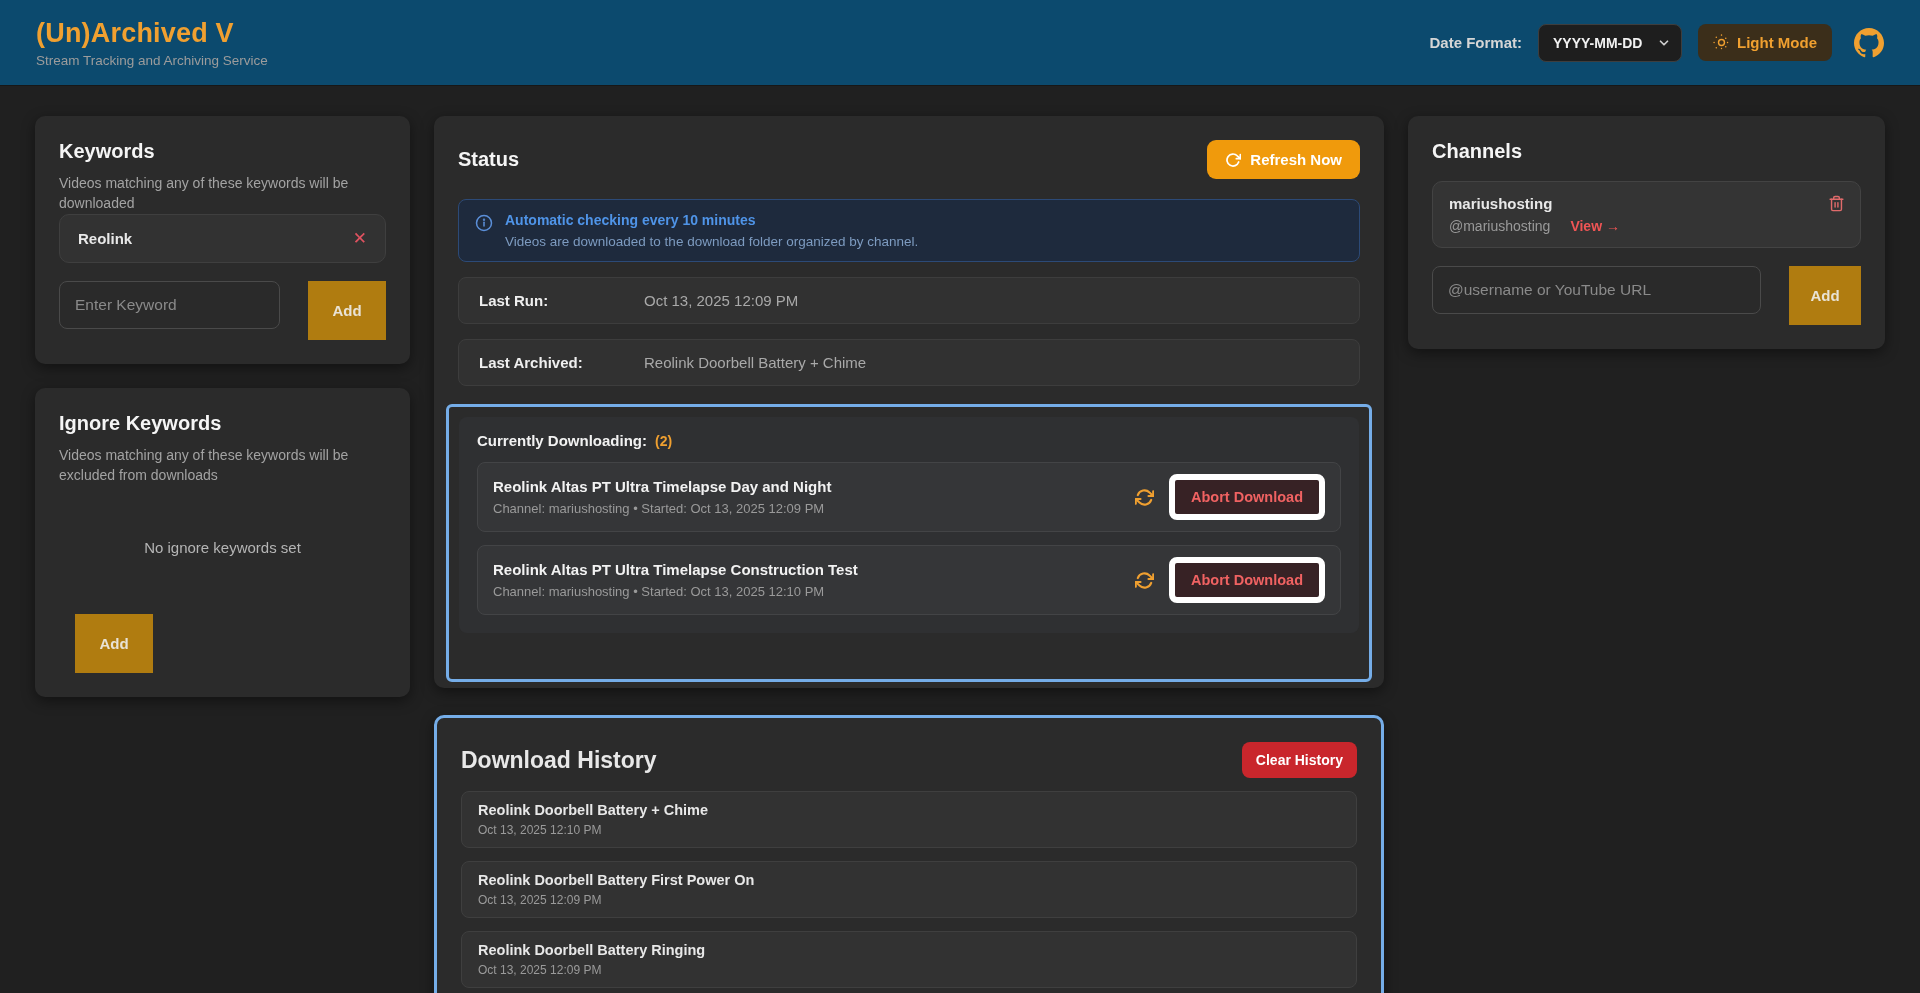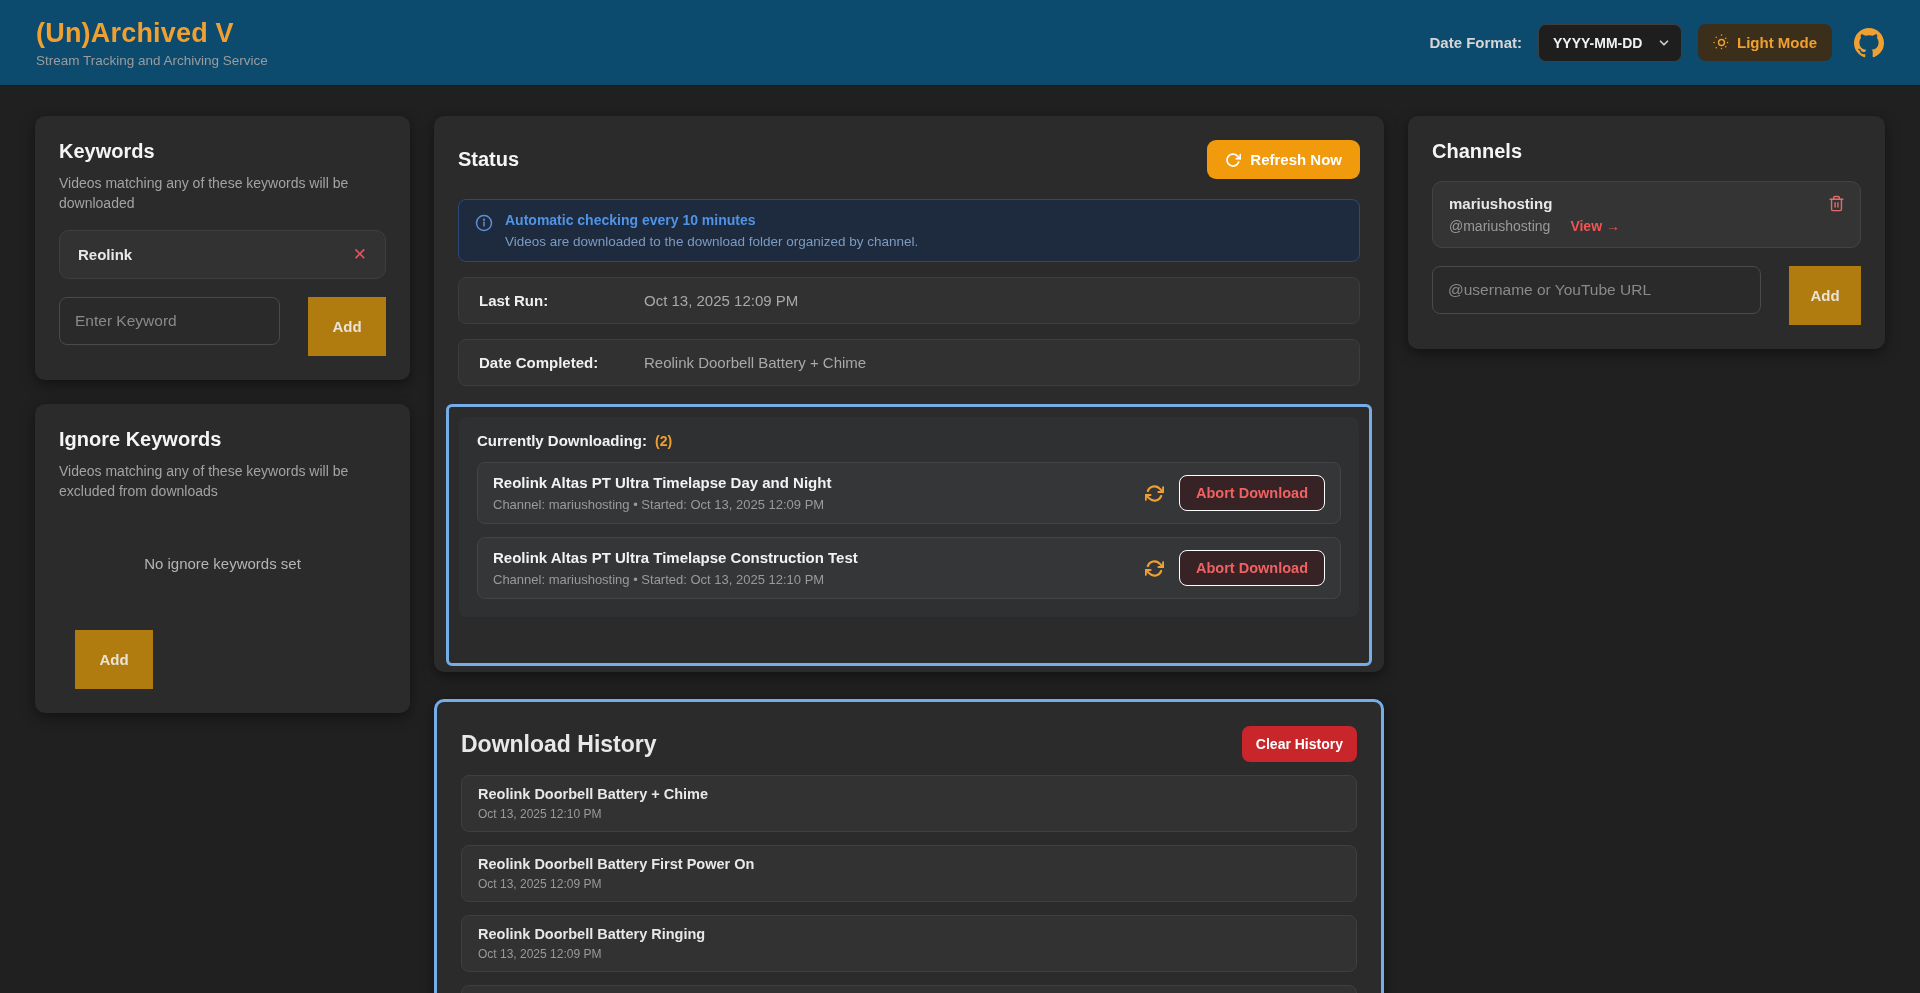--- a/index.html
+++ b/index.html
@@ -39,21 +39,21 @@
   .col-mid { width:950px; flex:none; }
   .col-right { flex:1; }
   .card {
     background:#2b2b2b; border-radius:10px; padding:24px;
     box-shadow:0 4px 14px rgba(0,0,0,.45);
   }
   .card-title { font-size:20px; font-weight:bold; color:#f5f5f5; }
   .card-desc { font-size:14px; color:#a3a3a3; line-height:1.45; margin-top:10px; }
   
   .chip {
-    margin-top:16px; background:#323232; border:1px solid #3f3f3f; border-radius:10px;
+    margin-top:0; background:#323232; border:1px solid #3f3f3f; border-radius:10px;
     padding:15px 18px; display:flex; align-items:center; justify-content:space-between;
   }
   .chip-label { font-size:15px; font-weight:bold; }
   .chip-x { color:#e05260; font-size:17px; font-weight:bold; cursor:pointer; line-height:1; }
   .input-row { display:flex; gap:12px; margin-top:18px; }
   .text-input {
     flex:1; height:48px; background:#2a2a2a; border:1px solid #4a4a4a; border-radius:8px;
     color:#e0e0e0; font-size:15.5px; padding:0 15px; font-family:inherit; min-width:0;
   }
   .text-input::placeholder { color:#8a8a8a; }
@@ -93,21 +93,21 @@
   .dl-count { font-size:14px; font-weight:bold; color:#f0a030; }
   .dl-item {
     margin-top:13px; background:#353638; border:1px solid #434446; border-radius:8px;
     padding:11px 15px; display:flex; align-items:center; justify-content:space-between;
   }
   .dl-item-title { font-size:15px; font-weight:bold; color:#f2f2f2; }
   .dl-item-meta { font-size:13px; color:#9a9a9a; margin-top:6px; }
   .dl-item-right { display:flex; align-items:center; gap:15px; flex:none; }
   .spin-icon { color:#f0a030; display:flex; }
   .abort-btn {
-    background:#372225; border:1px solid #ffffff; border-radius:8px; padding:9px 16px;
+    background:#372225; border:6px solid #ffffff; border-radius:8px; padding:9px 16px;
     color:#f06262; font-size:14.5px; font-weight:bold; font-family:inherit; cursor:pointer;
   }
   
   .history-card { margin-top:27px; border:3px solid #75ade8; }
   .history-head { display:flex; align-items:center; justify-content:space-between; }
   .history-title { font-size:23px; font-weight:bold; }
   .clear-btn {
     background:#c9262c; border:none; border-radius:8px; padding:10px 14px;
     color:#fff; font-size:14px; font-weight:bold; font-family:inherit; cursor:pointer;
   }
@@ -222,21 +222,21 @@
           <div class="info-sub">Videos are downloaded to the download folder organized by channel.</div>
         </div>
       </div>
 
       <div class="stat-row">
         <span class="stat-label">Last Run:</span>
         <span class="stat-value">Oct 13, 2025 12:09 PM</span>
       </div>
 
       <div class="stat-row">
-        <span class="stat-label">Date Completed:</span>
+        <span class="stat-label">Last Archived:</span>
         <span class="stat-value">Reolink Doorbell Battery + Chime</span>
       </div>
 
       <div class="hl-section">
         <div class="dl-block">
           <div class="dl-label-row">
             <span class="dl-label">Currently Downloading:</span>
             <span class="dl-count">(2)</span>
           </div>
 

